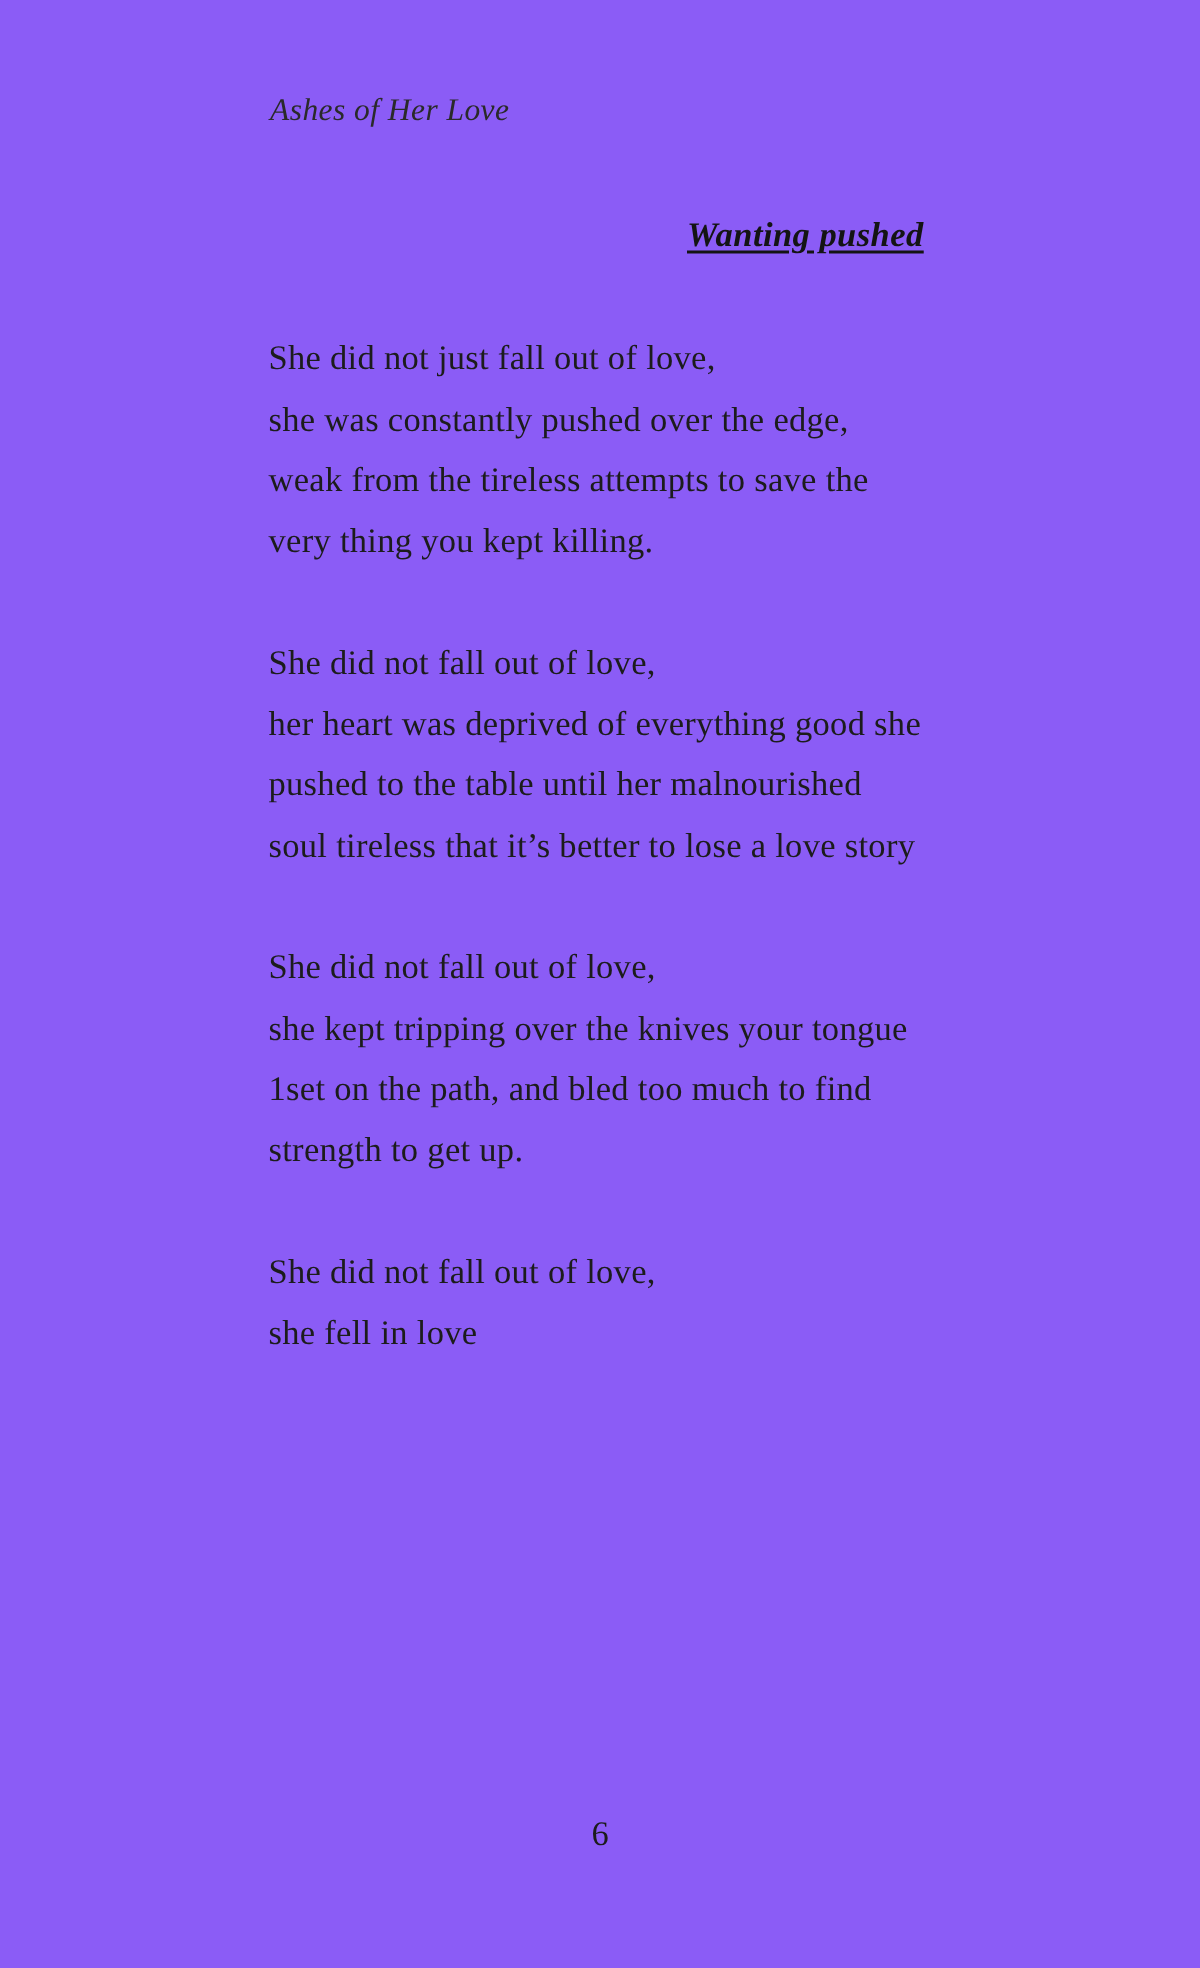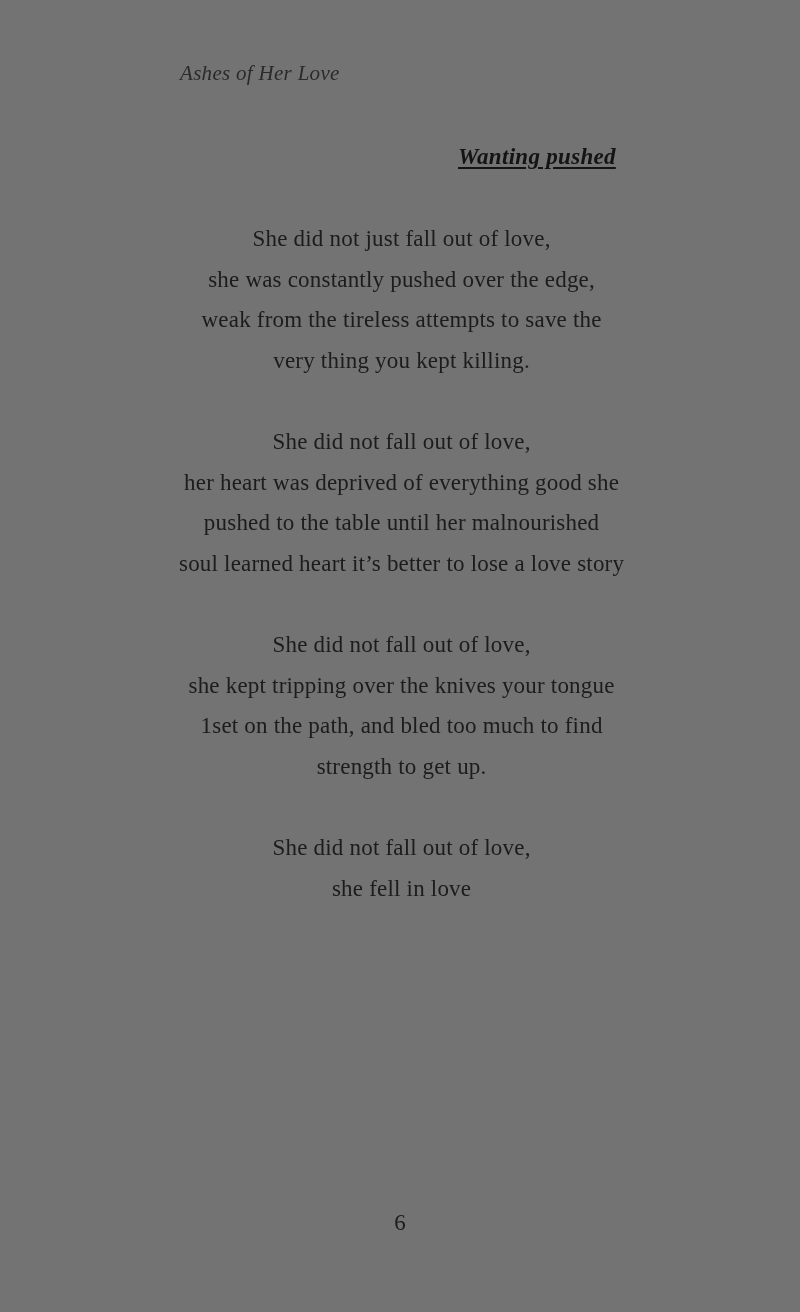--- a/index.html
+++ b/index.html
@@ -4,21 +4,21 @@
 <style>
   html, body {
     margin: 0;
     padding: 0;
     background: #ffffff;
   }
   .page {
     position: relative;
     width: 800px;
     height: 1312px;
-    background: #737373;
+    background: #8b5cf6;
     font-family: "Liberation Serif", serif;
     color: #1c1c1c;
     overflow: hidden;
   }
   .running-header {
     position: absolute;
     left: 180px;
     top: 61px;
     font-style: italic;
     font-size: 21px;
@@ -45,21 +45,20 @@
     font-size: 23px;
     line-height: 40.6px;
     letter-spacing: 0.2px;
   }
   .stanza {
     margin: 0 0 40.6px 0;
   }
   .line {
     margin: 0;
     white-space: pre;
-    text-align: center;
   }
   .line strong {
     font-weight: 700;
     color: #101010;
   }
   .page-number {
     position: absolute;
     left: 0;
     top: 1210px;
     width: 800px;
@@ -83,21 +82,21 @@
       <p class="line">She did not just fall out of love,</p>
       <p class="line">she was constantly pushed over the edge,</p>
       <p class="line">weak from the tireless attempts to save the</p>
       <p class="line">very thing you kept killing.</p>
     </div>
 
     <div class="stanza">
       <p class="line">She did not fall out of love,</p>
       <p class="line">her heart was deprived of everything good she</p>
       <p class="line">pushed to the table until her malnourished</p>
-      <p class="line">soul learned heart it’s better to lose a love story</p>
+      <p class="line">soul tireless that it’s better to lose a love story</p>
     </div>
 
     <div class="stanza">
       <p class="line">She did not fall out of love,</p>
       <p class="line">she kept tripping over the knives your tongue</p>
       <p class="line">1set on the path, and bled too much to find</p>
       <p class="line">strength to get up.</p>
     </div>
 
     <div class="stanza">

